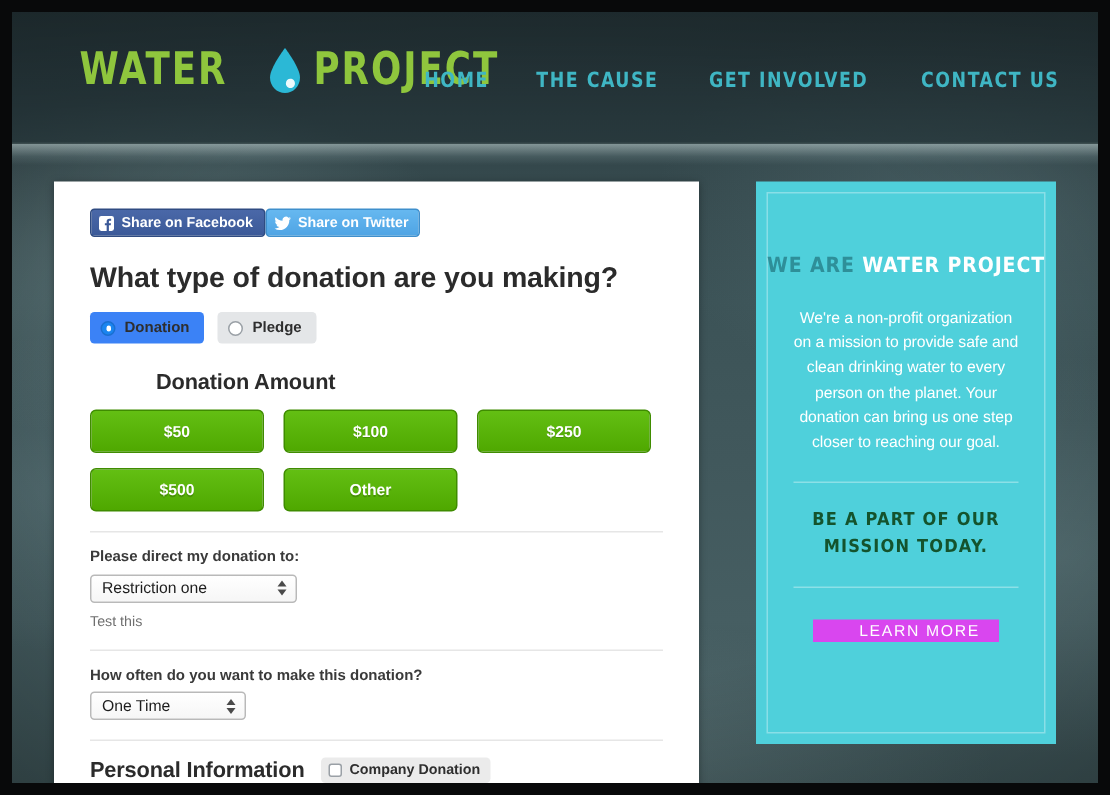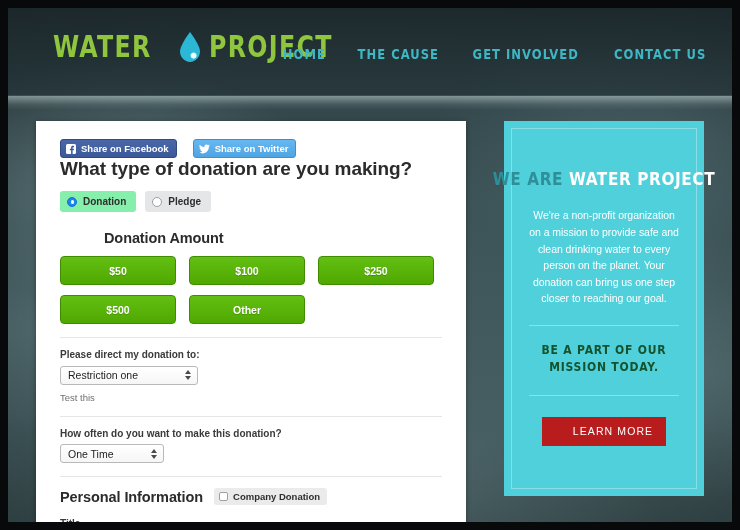--- a/index.html
+++ b/index.html
@@ -120,21 +120,21 @@
     left: 36px; top: 121px;
     width: 430px;
     height: 409px;
     background: #ffffff;
     box-shadow: 0 1px 5px rgba(0,0,0,0.35);
     overflow: hidden;
   }
   #card-pad { padding: 18px 24px 0 24px; }
 
   
-  #social-row { display: flex; gap: 16px; }
+  #social-row { display: flex; gap: 0; margin-bottom: 17px; }
   .social-btn {
     display: inline-flex;
     align-items: center;
     gap: 5px;
     height: 19px;
     padding: 0 7px 0 5px;
     border-radius: 3px;
     font-size: 9.5px;
     font-weight: 700;
     color: #ffffff;
@@ -174,21 +174,21 @@
     gap: 6px;
     height: 21px;
     padding: 0 10px 0 7px;
     border-radius: 3px;
     background: #e4e6e8;
     font-size: 10px;
     font-weight: 700;
     color: #2e2e2e;
     cursor: pointer;
   }
-  .radio-chip.active { background: #86efac; }
+  .radio-chip.active { background: #3b82f6; }
   .radio-dot {
     width: 10px; height: 10px;
     border-radius: 50%;
     background: #ffffff;
     border: 1px solid #9aa0a6;
     position: relative;
     flex: 0 0 auto;
   }
   .radio-chip.active .radio-dot {
     background: #1a85f0;
@@ -317,21 +317,21 @@
     width: 100%;
     height: 100%;
     border: 1px solid rgba(255,255,255,0.33);
     padding: 40px 17px 0 17px;
     display: flex;
     flex-direction: column;
     align-items: center;
   }
   #sidebar-title {
     font-family: "Liberation Sans Narrow", "DejaVu Sans Condensed", "Liberation Sans", sans-serif;
-    font-size: 17px;
+    font-size: 14px;
     font-weight: 700;
     letter-spacing: 0.6px;
     text-align: center;
     line-height: 1.2;
     margin-bottom: 18px;
     white-space: nowrap;
   }
   #sidebar-title .we-are { color: #2e8f99; }
   #sidebar-title .wp     { color: #ffffff; }
   #sidebar-body {
@@ -352,22 +352,22 @@
     font-size: 12px;
     font-weight: 700;
     letter-spacing: 0.8px;
     color: #14532d;
     text-align: center;
     line-height: 1.45;
   }
   #learn-more {
     margin-top: 5px;
     width: 124px;
-    height: 29px;
-    background: #b91c1c;
+    height: 15px;
+    background: #d946ef;
     color: #ffffff;
     font-size: 10.5px;
     letter-spacing: 1.1px;
     display: flex;
     align-items: center;
     justify-content: center;
     cursor: pointer;
     padding-left: 18px;
   }
 </style>

